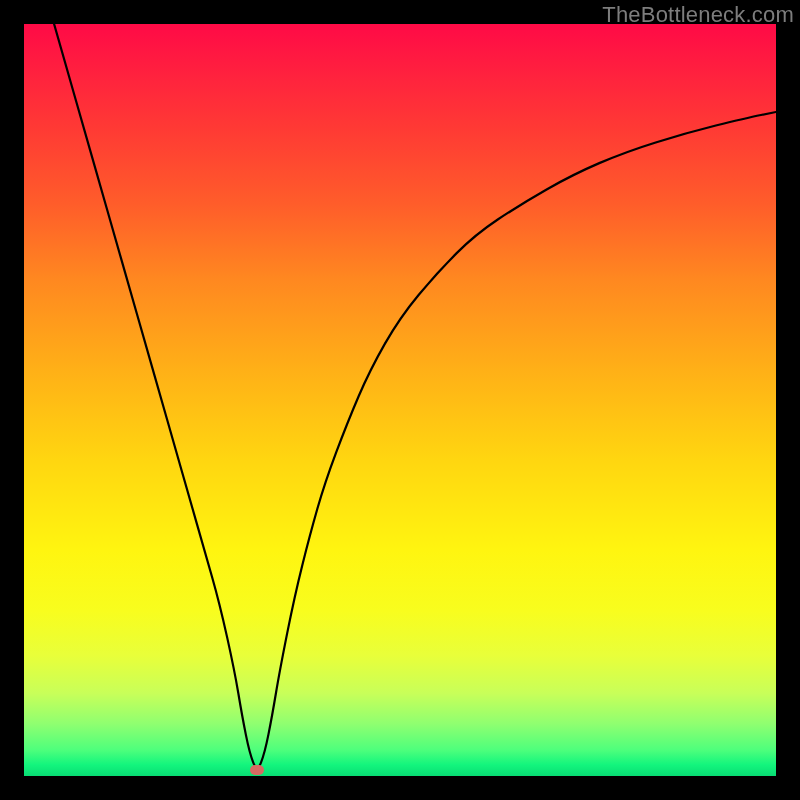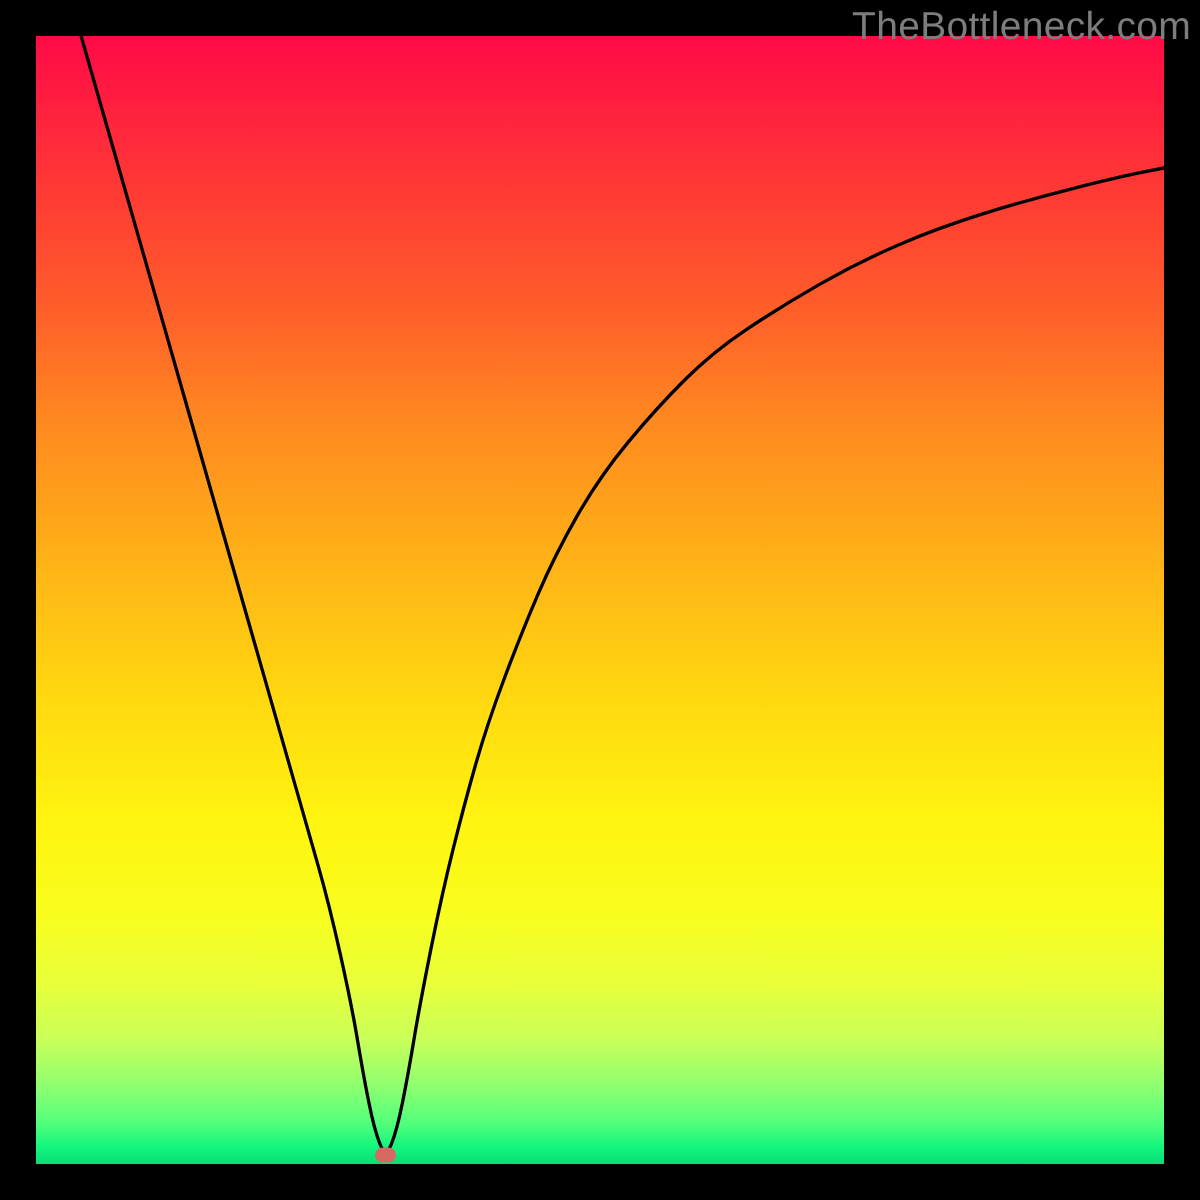--- a/index.html
+++ b/index.html
@@ -64,21 +64,21 @@
     height: 10px;
     background: #d66a62;
     border-radius: 5px;
     transform: translate(-50%, -50%);
   }
   .watermark {
     position: absolute;
     top: 2px;
     right: 6px;
     color: #7d7d7d;
-    font-size: 26px;
+    font-size: 22px;
     font-weight: 500;
     letter-spacing: 0.2px;
     user-select: none;
   }
 </style>
 </head>
 <body>
 
 <div class="frame">
   <div class="plot-area">

